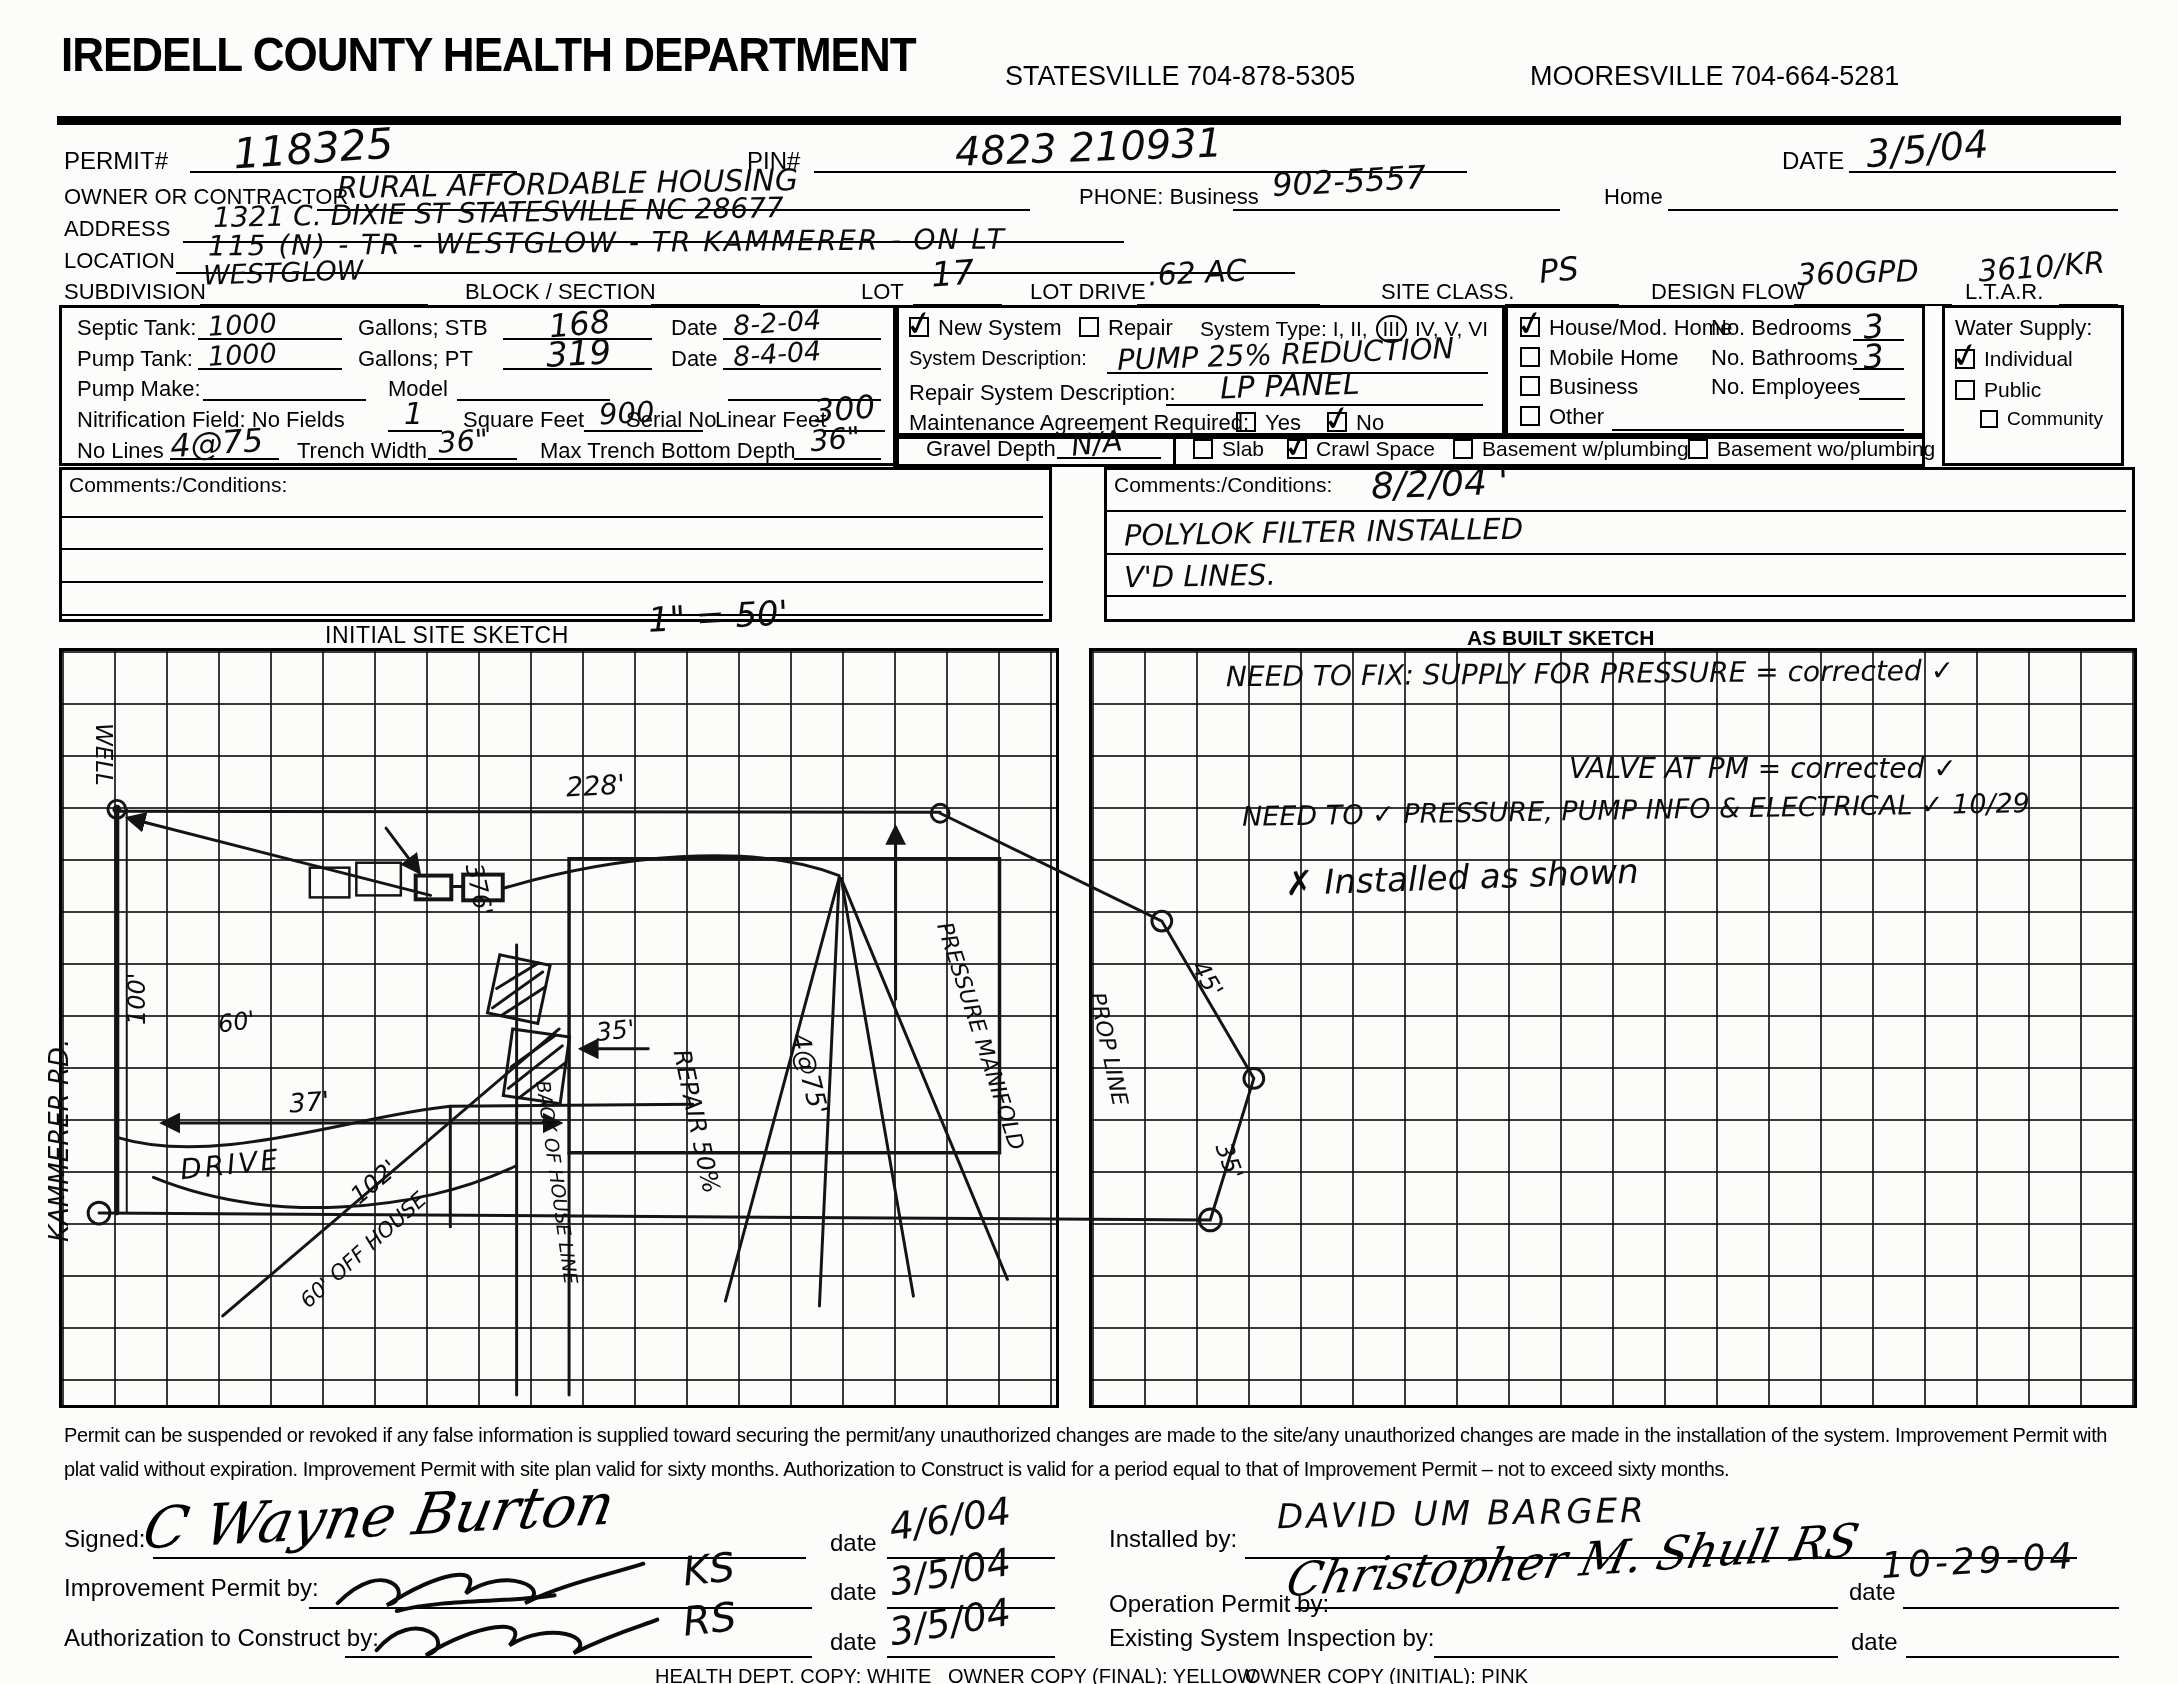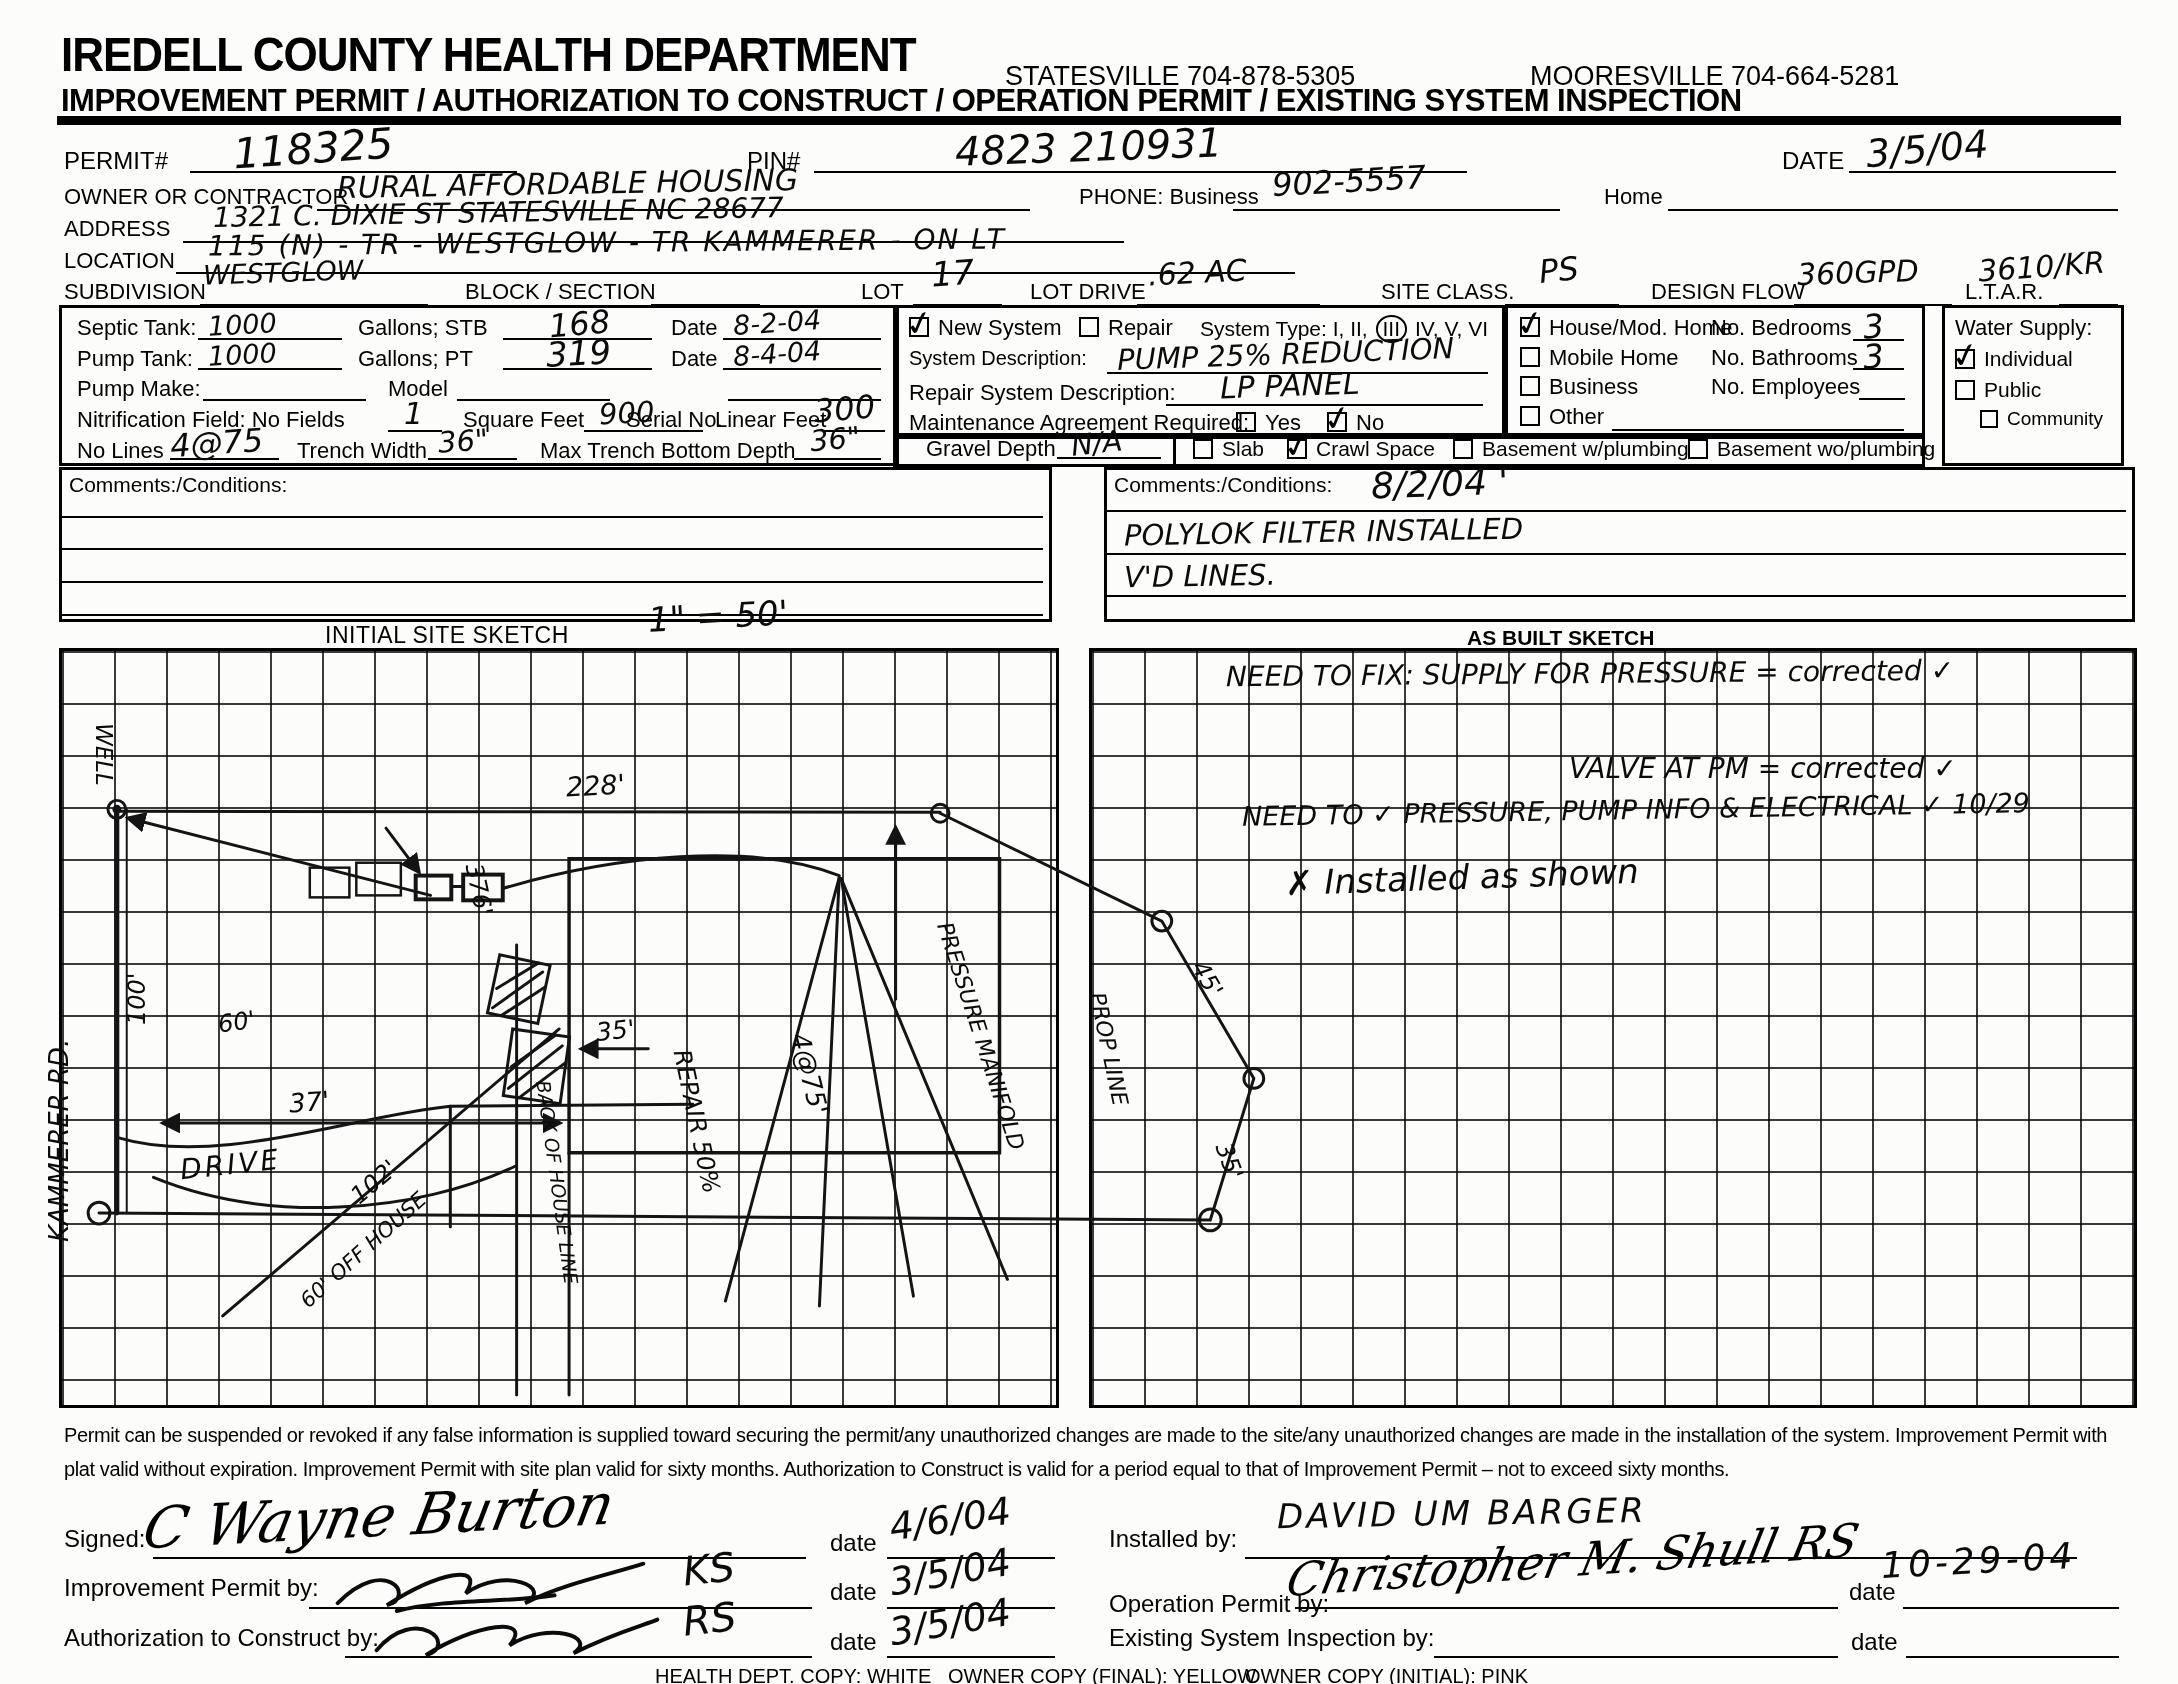--- a/index.html
+++ b/index.html
@@ -24,21 +24,20 @@
   svg{display:block;}
 </style>
 </head>
 <body>
 
 <div class="page">
 
   <div class="abs lbl b" style="left:61px;top:30px;font-size:44px;letter-spacing:-1px;transform:scaleY(1.08);">IREDELL COUNTY HEALTH DEPARTMENT</div>
   <div class="abs lbl" style="left:1005px;top:61px;font-size:27px;">STATESVILLE 704-878-5305</div>
   <div class="abs lbl" style="left:1530px;top:61px;font-size:27px;">MOORESVILLE 704-664-5281</div>
-  <div class="abs lbl b" style="left:61px;top:83px;font-size:31px;letter-spacing:-0.5px;">IMPROVEMENT PERMIT / AUTHORIZATION TO CONSTRUCT / OPERATION PERMIT / EXISTING SYSTEM INSPECTION</div>
   <div class="abs" style="left:57px;top:116px;width:2064px;height:9px;background:#000;"></div>
 
   <div class="abs lbl" style="left:64px;top:147px;font-size:24px;">PERMIT#</div>
   <div class="abs ul" style="left:190px;top:170px;width:327px;"></div>
   <div class="abs hw" style="left:233px;top:124px;font-size:42px;transform:rotate(-4deg);">118325</div>
 
   <div class="abs lbl" style="left:747px;top:147px;font-size:24px;">PIN#</div>
   <div class="abs ul" style="left:814px;top:170px;width:653px;"></div>
   <div class="abs hw" style="left:955px;top:124px;font-size:40px;transform:rotate(-2deg);">4823 210931</div>
 

